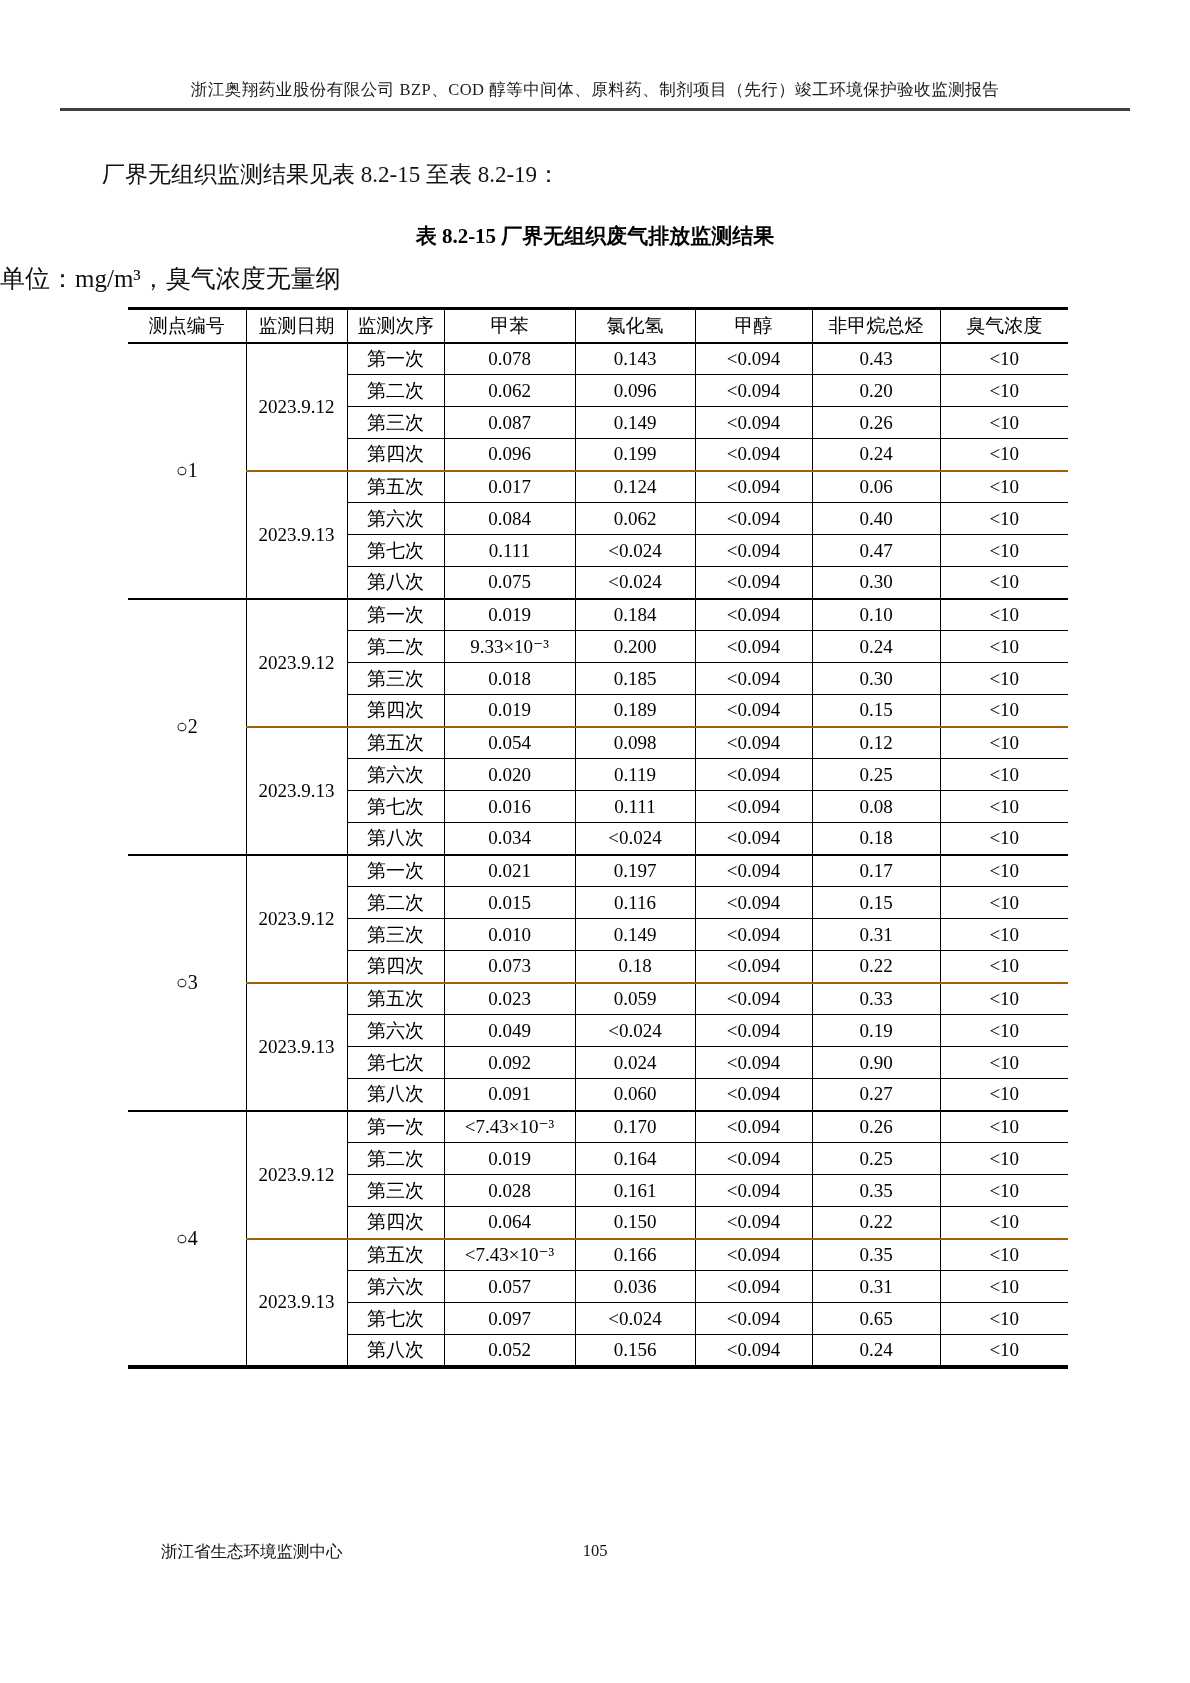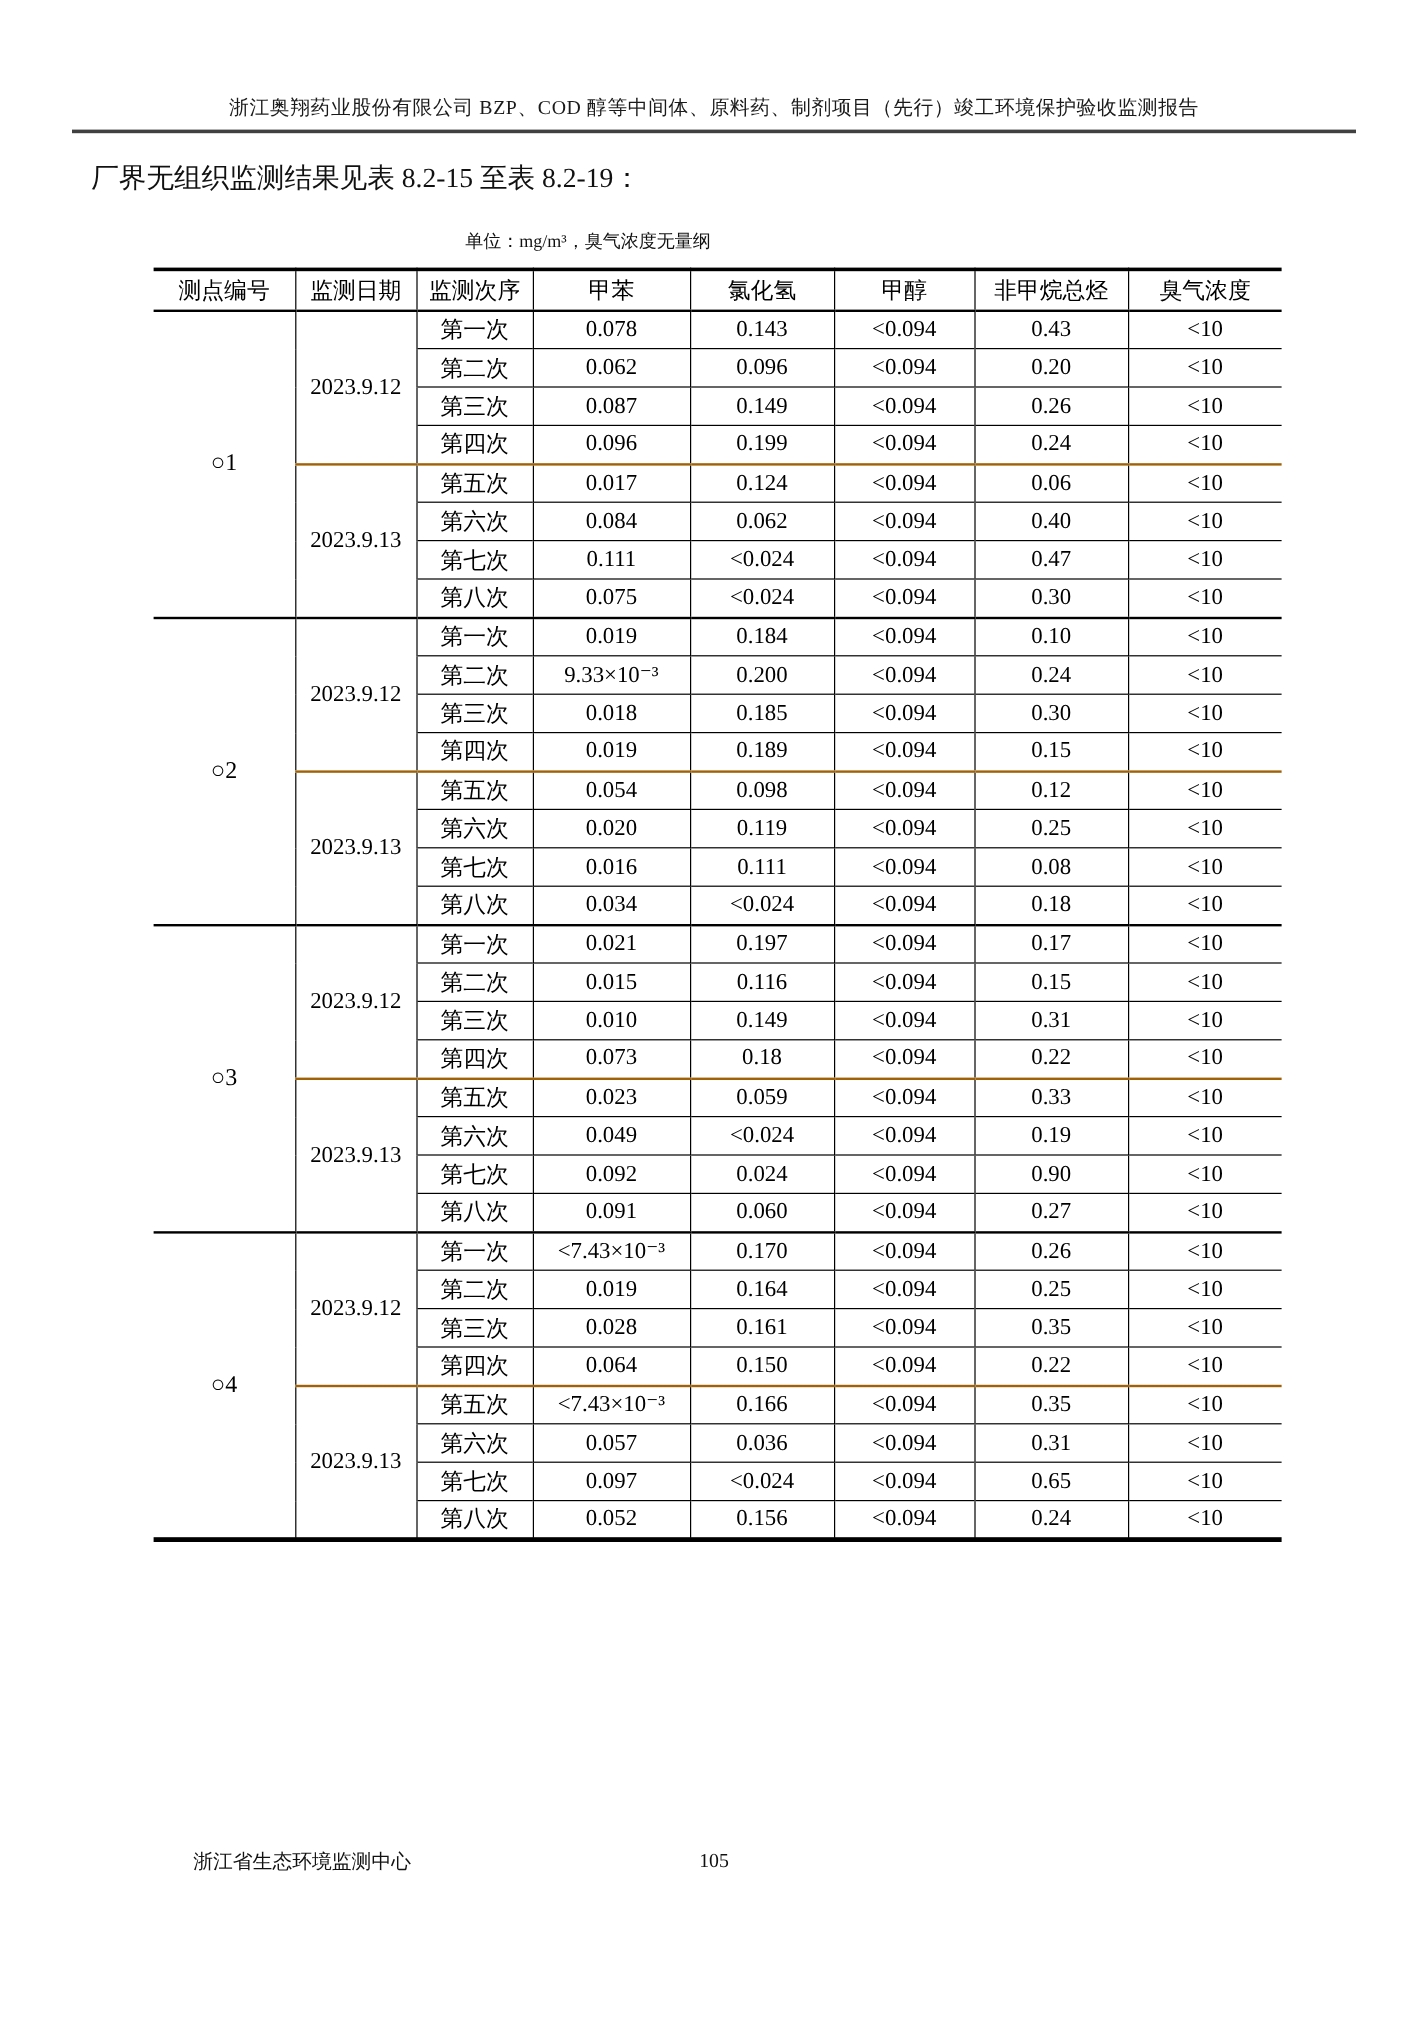--- a/index.html
+++ b/index.html
@@ -19,37 +19,37 @@
     font-size: 16.5px;
     letter-spacing: 0.5px;
     color: #1a1a1a;
   }
   .doc-header-rule {
     height: 3px;
     background: #404040;
     margin: 7px 60px 0 60px;
   }
   .intro {
-    margin-top: 22px;
-    padding-left: 76px;
+    margin-top: 48px;
+    padding-left: 102px;
     font-size: 23px;
     color: #111111;
   }
   .table-title {
     margin-top: 32px;
     text-align: center;
     font-size: 21px;
     font-weight: bold;
     color: #000000;
   }
   .unit-note {
-    margin-top: 28px;
+    margin-top: 12px;
     margin-right: 210px;
-    text-align: center;
-    font-size: 15px;
+    text-align: left;
+    font-size: 25px;
     color: #111111;
   }
   .mtable {
     margin: 12px 0 0 128px;
     width: 940px;
     border-collapse: collapse;
     table-layout: fixed;
     border-top: 3px solid #000;
     border-bottom: 4px solid #000;
     font-size: 19px;
@@ -86,20 +86,21 @@
 </head>
 <body>
 
 <div class="page">
 
   <div class="doc-header">浙江奥翔药业股份有限公司 BZP、COD 醇等中间体、原料药、制剂项目（先行）竣工环境保护验收监测报告</div>
   <div class="doc-header-rule" style="background: rgb(64, 64, 64);"></div>
 
   <div class="intro">厂界无组织监测结果见表 8.2-15 至表 8.2-19：</div>
 
+  <div class="table-title">表 8.2-15 厂界无组织废气排放监测结果</div>
 
   <div class="unit-note">单位：mg/m³，臭气浓度无量纲</div>
 
   <table class="mtable">
     <colgroup>
       <col style="width:118px">
         <col style="width:101px">
         <col style="width:97px">
       <col style="width:131px">
         <col style="width:120px">

